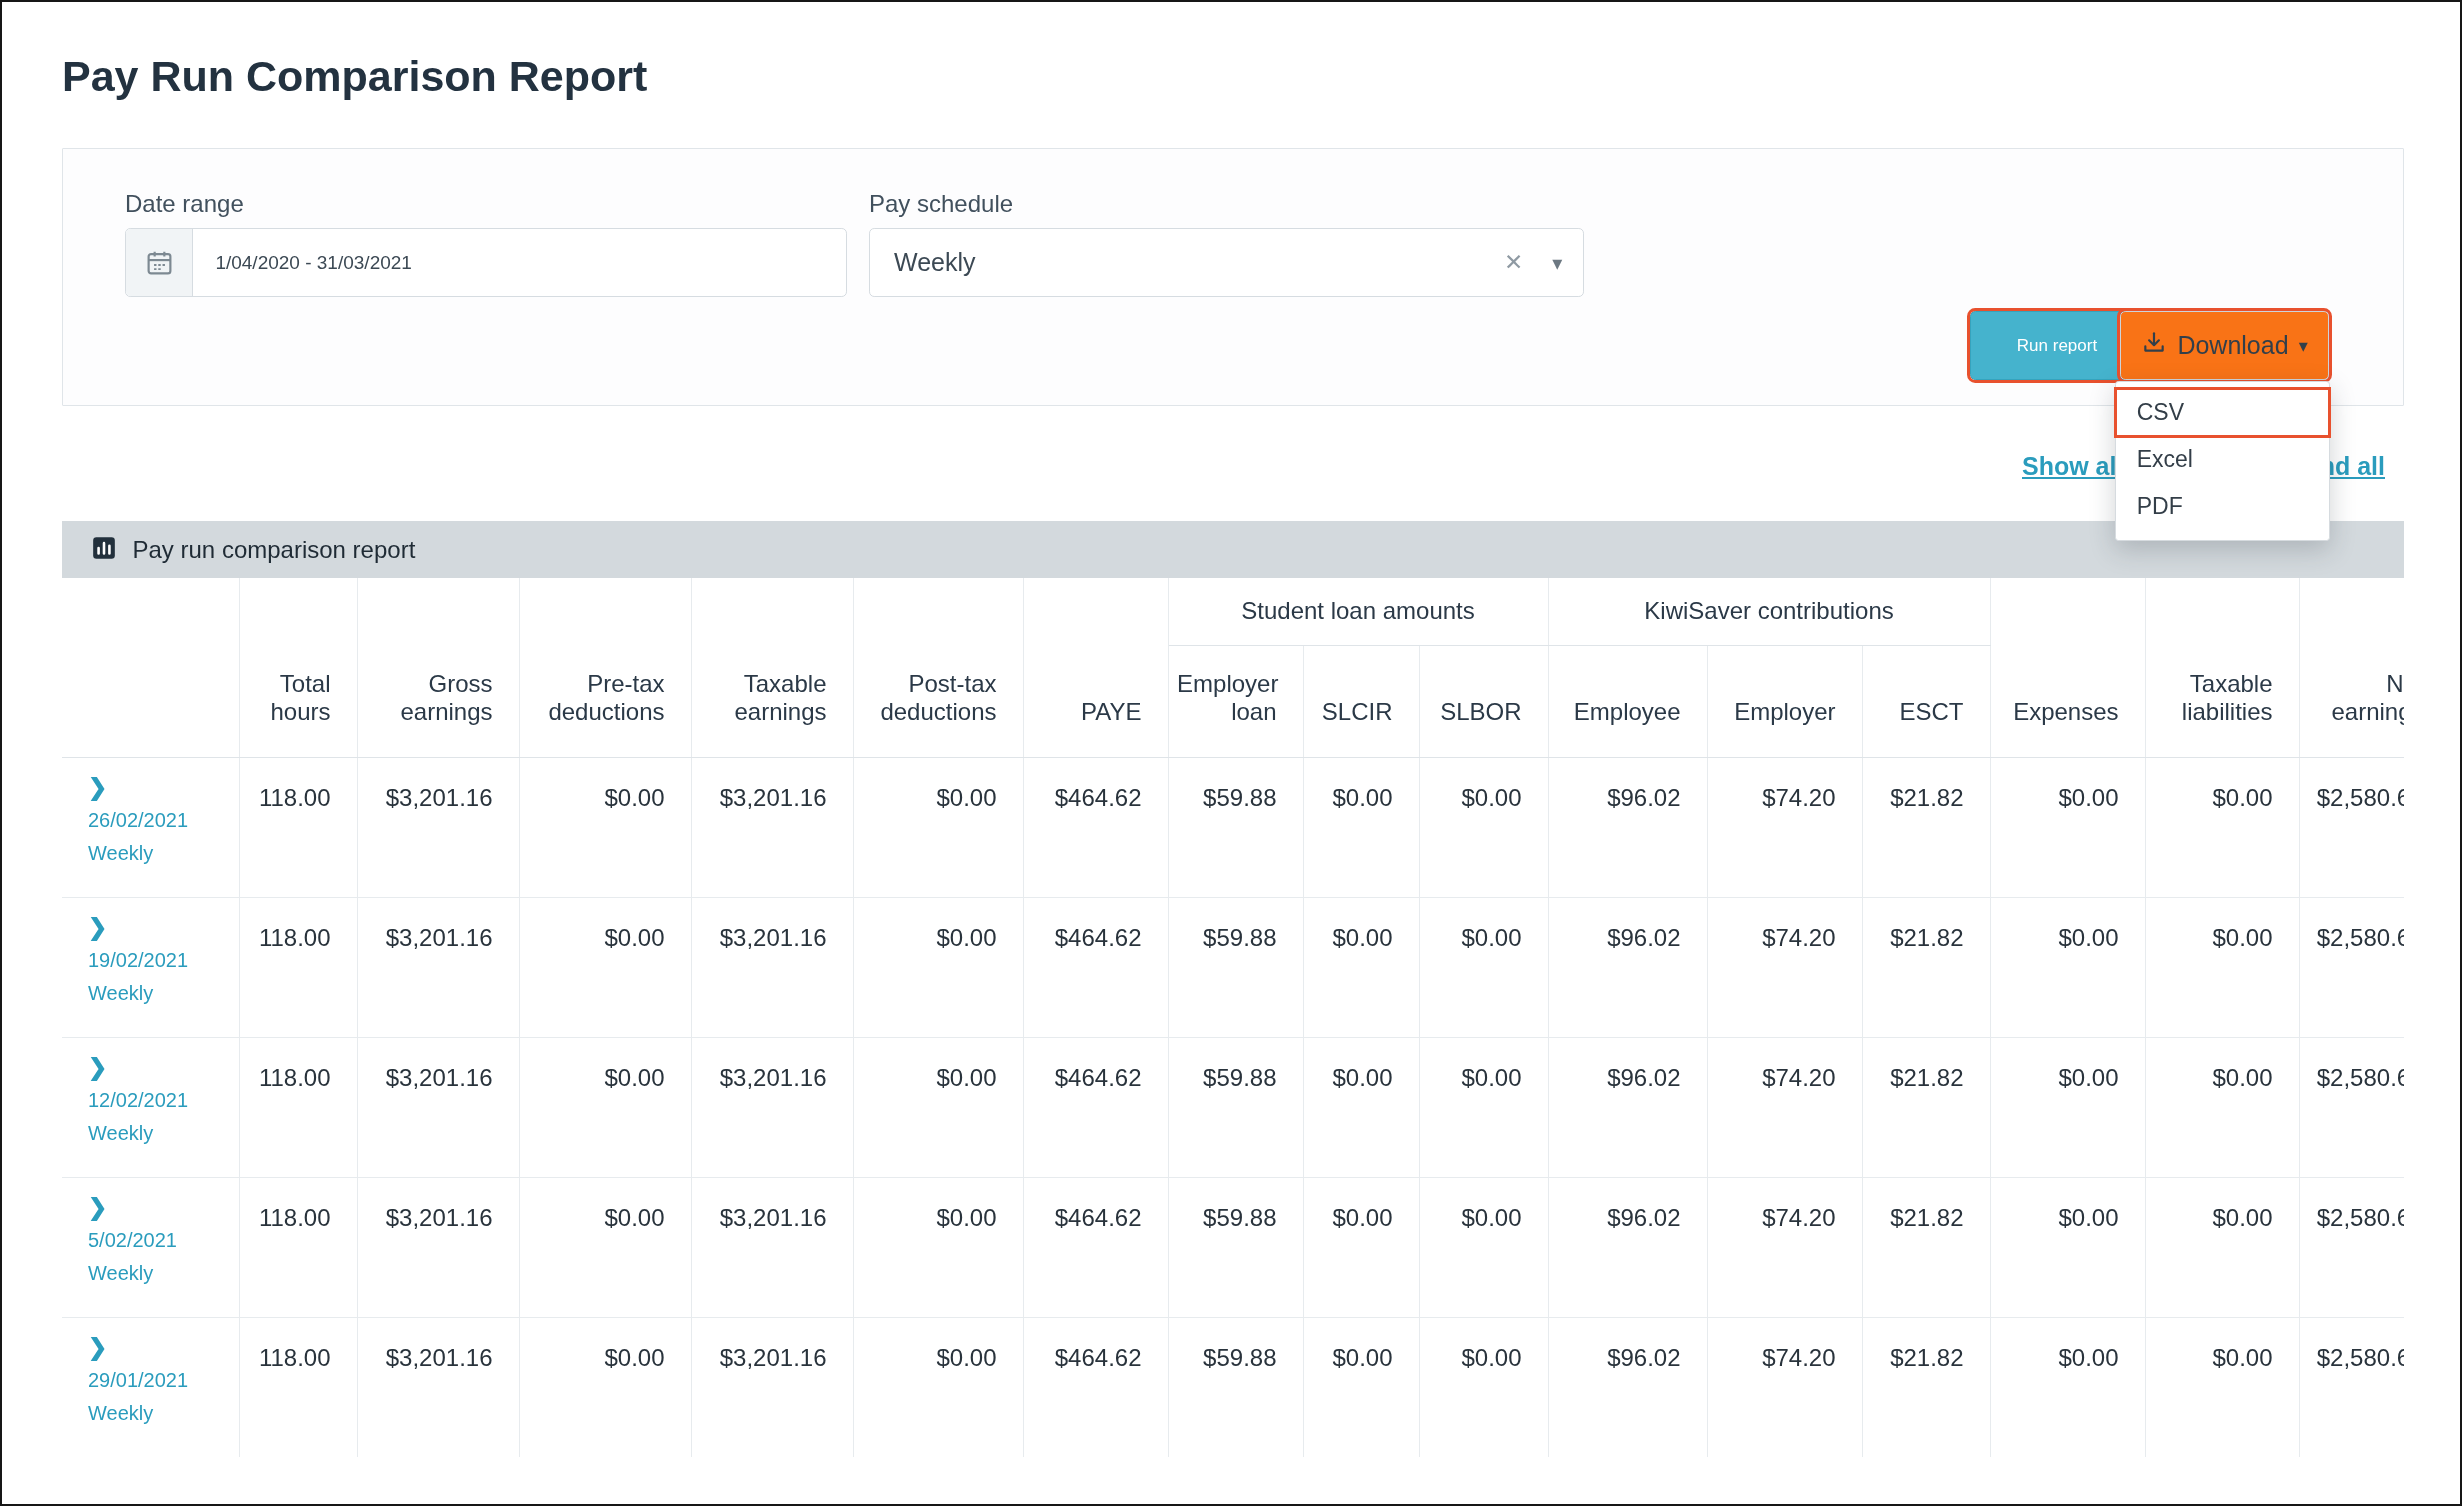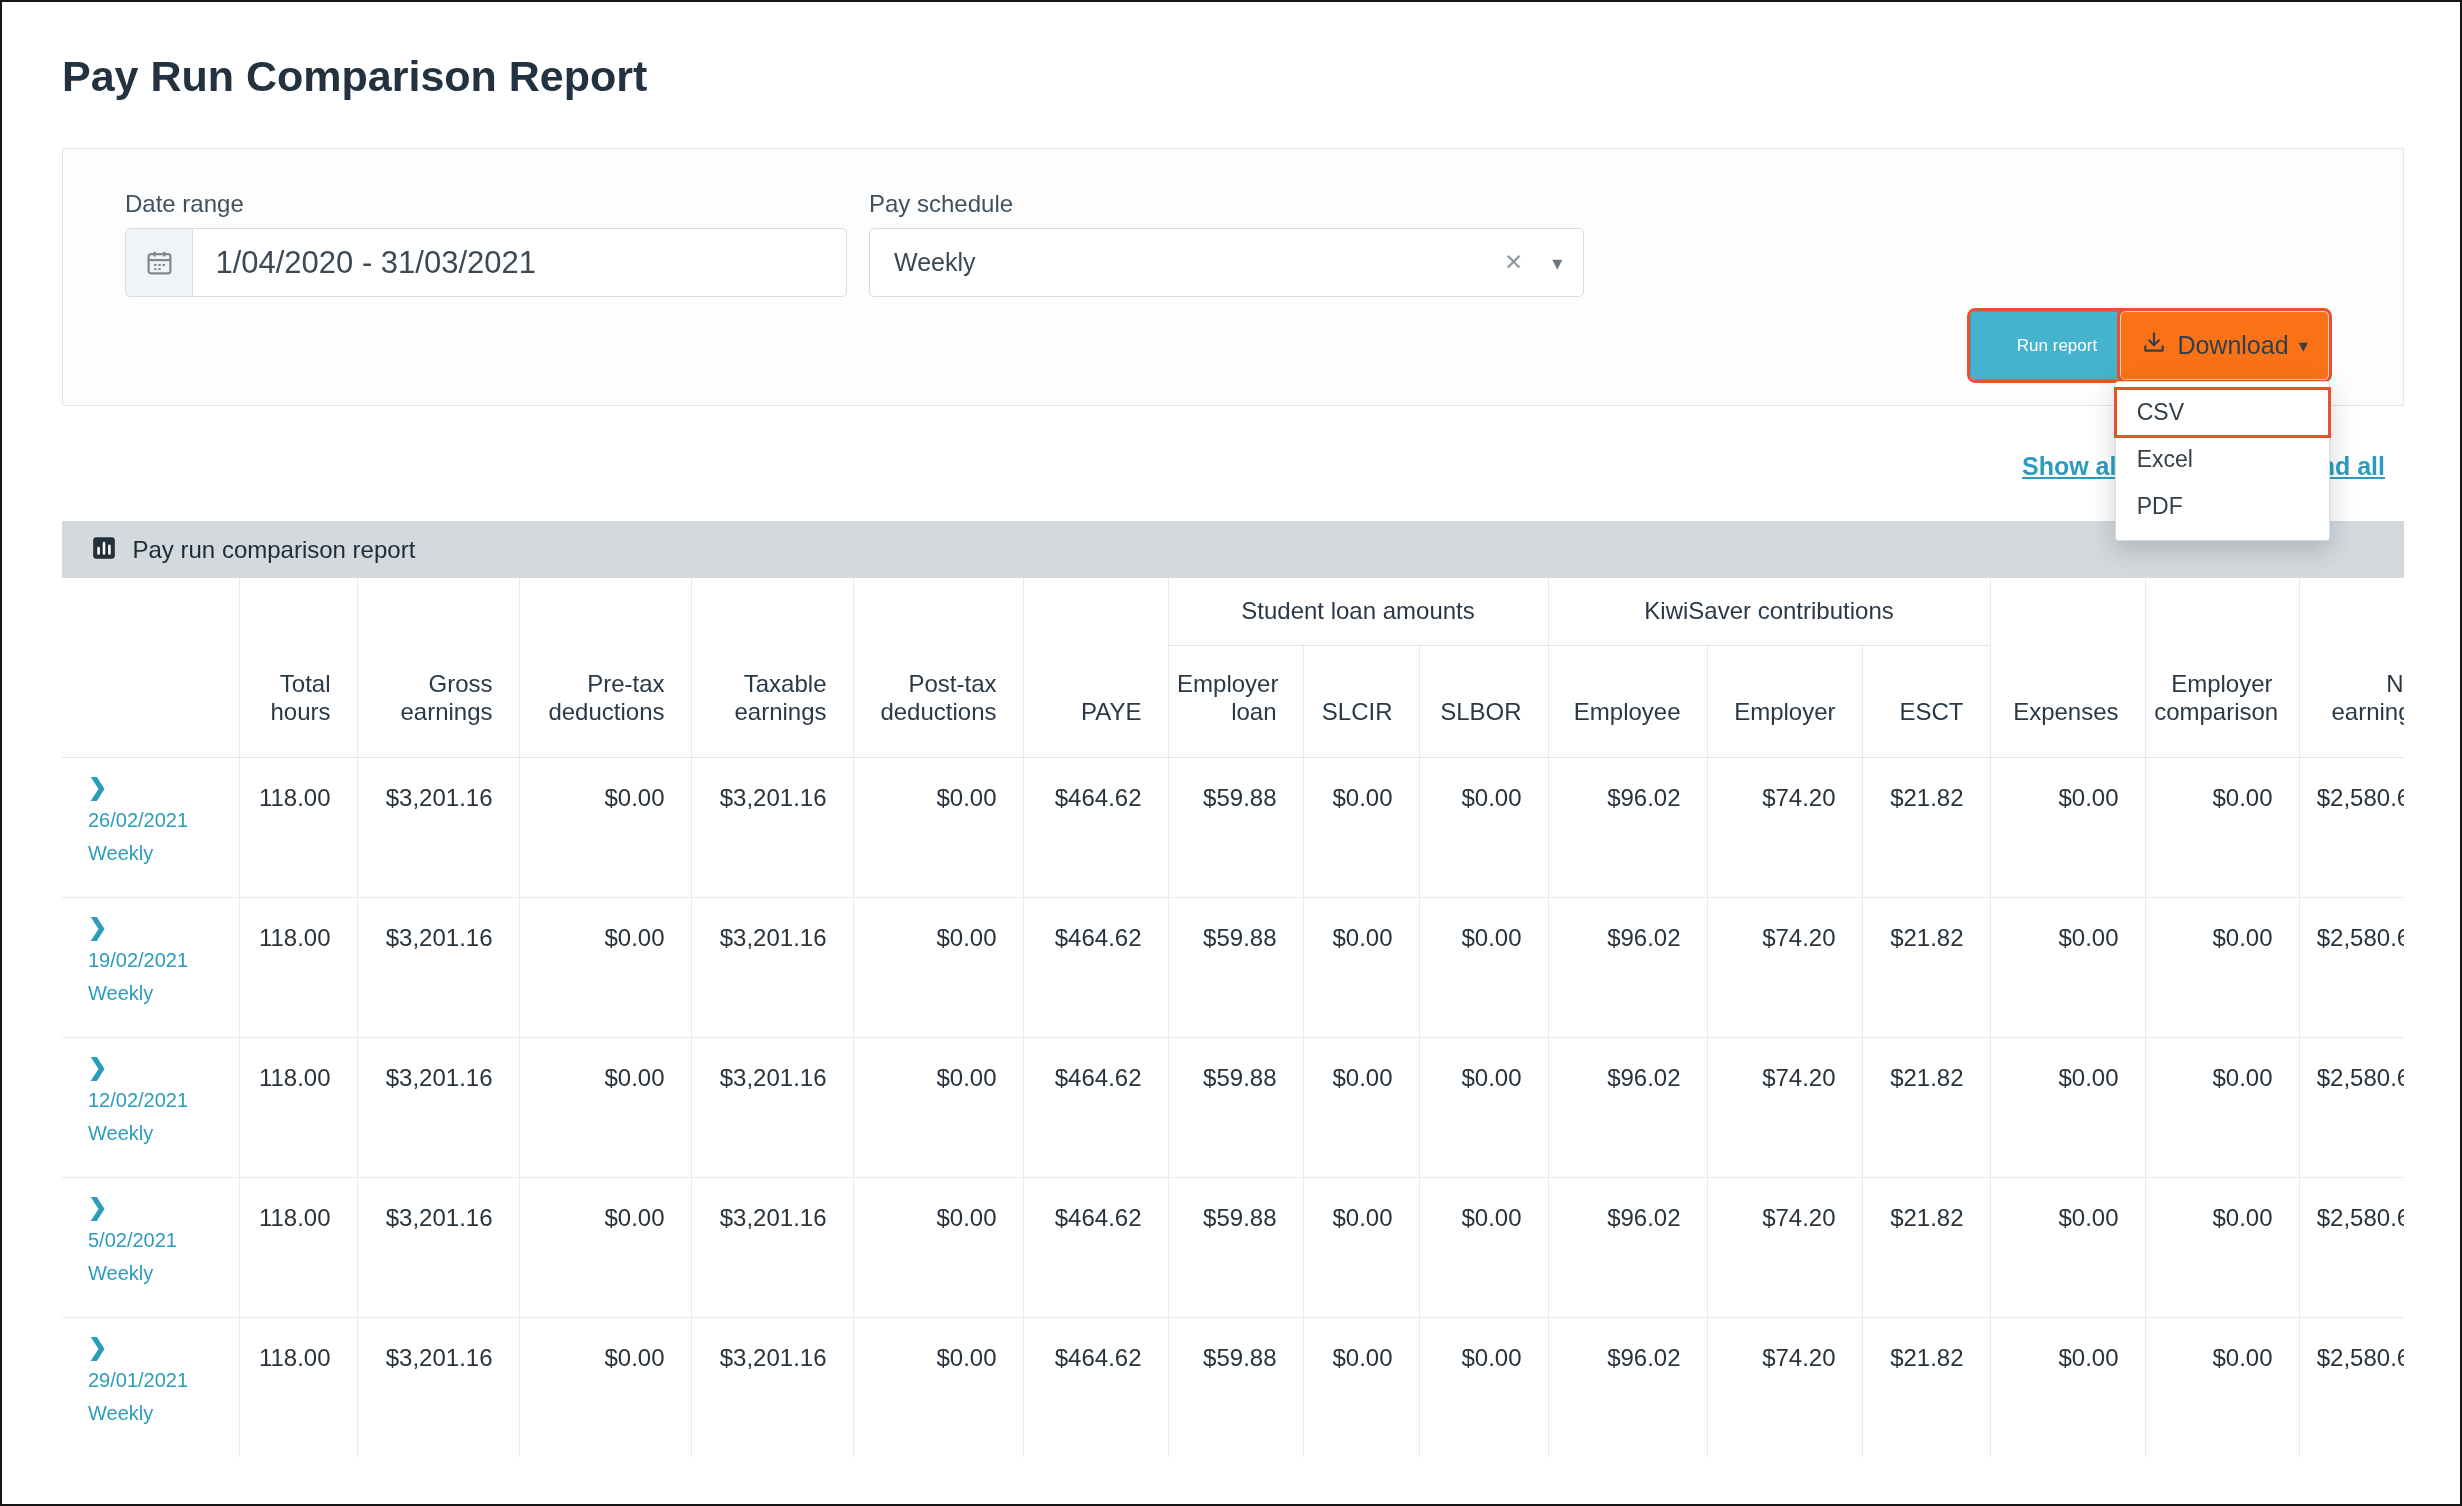--- a/index.html
+++ b/index.html
@@ -17,21 +17,21 @@
                  background:#fdfdfe; border:0.9px solid #e0e5e9; border-radius:1px; }
   .field-label { position:absolute; font-size:24px; color:#41505d; }
   .label-date { left:62px; top:41px; }
   .label-schedule { left:806px; top:41px; }
 
   .date-group { position:absolute; left:62px; top:79px; width:722px; height:69px;
                 border:0.9px solid #d6dce1; border-radius:5.2px; background:#fff;
                 display:flex; overflow:hidden; }
   .calendar-box { width:67px; background:#f1f4f6; border-right:0.9px solid #d6dce1;
                   display:flex; align-items:center; justify-content:center; }
-  .date-input { flex:1; border:none; outline:none; font-family:inherit; font-size:31px;
+  .date-input { flex:1; border:none; outline:none; font-family:inherit; font-size:19px;
                 color:#3c4954; padding:0 22.4px; background:transparent; }
 
   .select-box { position:absolute; left:806px; top:79px; width:715px; height:69px;
                 border:0.9px solid #d6dce1; border-radius:5.2px; background:#fff;
                 display:flex; align-items:center; padding:0 20.7px 0 24px;
                 font-size:25px; color:#3c4954; cursor:pointer; }
   .select-value { flex:1; }
   .clear-x { color:#8f9aa3; font-size:23px; margin-right:29px; cursor:pointer; }
   .select-caret { color:#6c7882; font-size:20px; }
 
@@ -170,21 +170,21 @@
             <th rowspan="2" class="colh"></th>
             <th rowspan="2" class="colh">Total hours</th>
             <th rowspan="2" class="colh">Gross earnings</th>
             <th rowspan="2" class="colh">Pre-tax deductions</th>
             <th rowspan="2" class="colh">Taxable earnings</th>
             <th rowspan="2" class="colh">Post-tax deductions</th>
             <th rowspan="2" class="colh">PAYE</th>
             <th colspan="3" class="group">Student loan amounts</th>
             <th colspan="3" class="group">KiwiSaver contributions</th>
             <th rowspan="2" class="colh">Expenses</th>
-            <th rowspan="2" class="colh">Employer comparison</th>
+            <th rowspan="2" class="colh">Taxable liabilities</th>
             <th rowspan="2" class="colh">Net earnings</th>
           </tr>
           <tr class="sub-row">
             <th class="colh">Employer loan</th>
             <th class="colh">SLCIR</th>
             <th class="colh">SLBOR</th>
             <th class="colh">Employee</th>
             <th class="colh">Employer</th>
             <th class="colh">ESCT</th>
           </tr>

